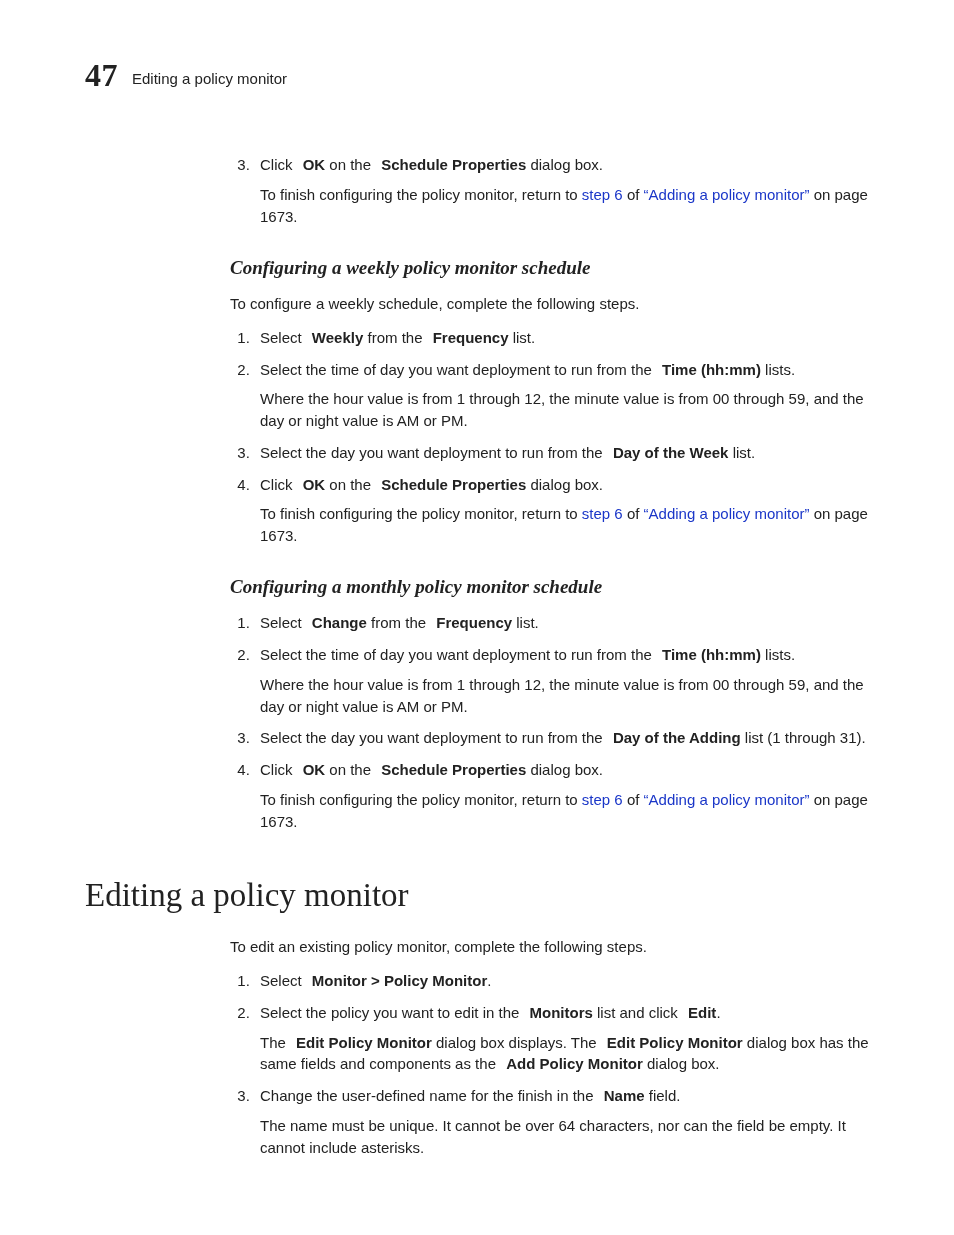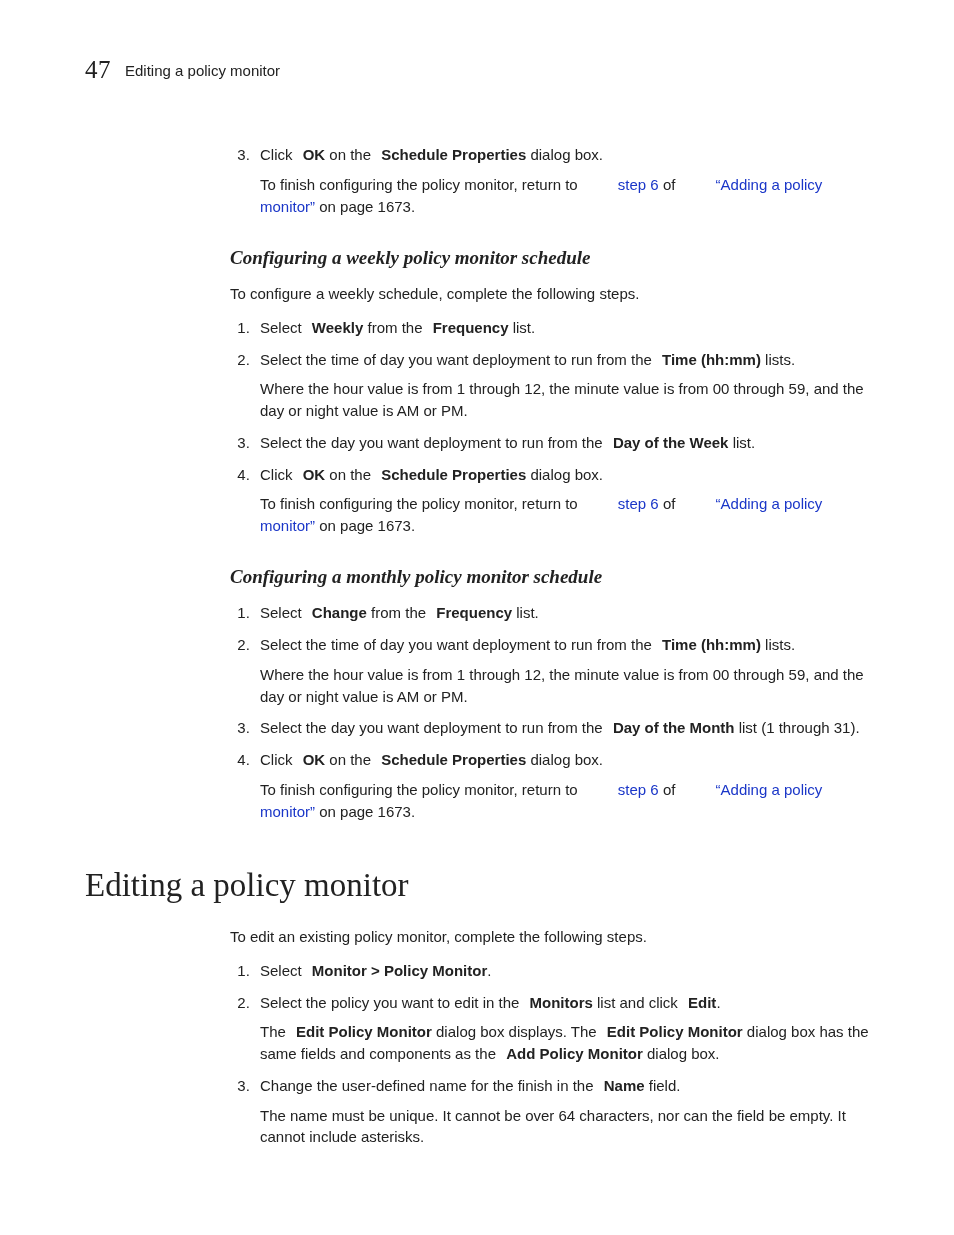--- a/index.html
+++ b/index.html
@@ -22,22 +22,22 @@
     box-sizing: border-box;
   }
   .running-head {
     display: flex;
     align-items: baseline;
     gap: 14px;
     margin-bottom: 56px;
   }
   .ch-num {
     font-family: Georgia, "Times New Roman", serif;
-    font-size: 25px;
-    font-weight: 400;
+    font-size: 32px;
+    font-weight: 700;
     letter-spacing: 0.5px;
   }
   .ch-title {
     font-size: 15px;
     font-weight: 400;
     position: relative;
     top: -2px;
   }
   .content {
     margin-left: 145px;
@@ -70,21 +70,20 @@
   h1.main-heading {
     font-family: Georgia, "Times New Roman", serif;
     font-weight: 400;
     font-size: 33px;
     margin: 40px 0 16px 0;
   }
   strong { font-weight: 700; margin-left: 6px; }
   a.link, span.link {
     color: #1a36c8;
     text-decoration: none;
-    margin-left: 36px;
   }
 </style>
 </head>
 <body>
 
 <div class="page">
 
   <div class="running-head">
     <span class="ch-num">47</span>
     <span class="ch-title">Editing a policy monitor</span>
@@ -125,21 +124,21 @@
     <h2 class="sub-heading">Configuring a monthly policy monitor schedule</h2>
     <ol class="steps">
       <li>
         <span>Select </span><strong>Change</strong><span> from the </span><strong>Frequency</strong><span> list.</span>
       </li>
       <li>
         <span>Select the time of day you want deployment to run from the </span><strong>Time (hh:mm)</strong><span> lists.</span>
         <div class="sub">Where the hour value is from 1 through 12, the minute value is from 00 through 59, and the day or night value is AM or PM.</div>
       </li>
       <li>
-        <span>Select the day you want deployment to run from the </span><strong>Day of the Month</strong><span> list (1 through 31).</span>
+        <span>Select the day you want deployment to run from the </span><strong>Day of the Adding</strong><span> list (1 through 31).</span>
       </li>
       <li>
         <span>Click </span><strong>OK</strong><span> on the </span><strong>Schedule Properties</strong><span> dialog box.</span>
         <div class="sub">
           <span>To finish configuring the policy monitor, return to </span><span class="link">step 6</span><span> of </span><span class="link">“Adding a policy monitor”</span><span> on page 1673.</span>
         </div>
       </li>
     </ol>
   </div>
 

